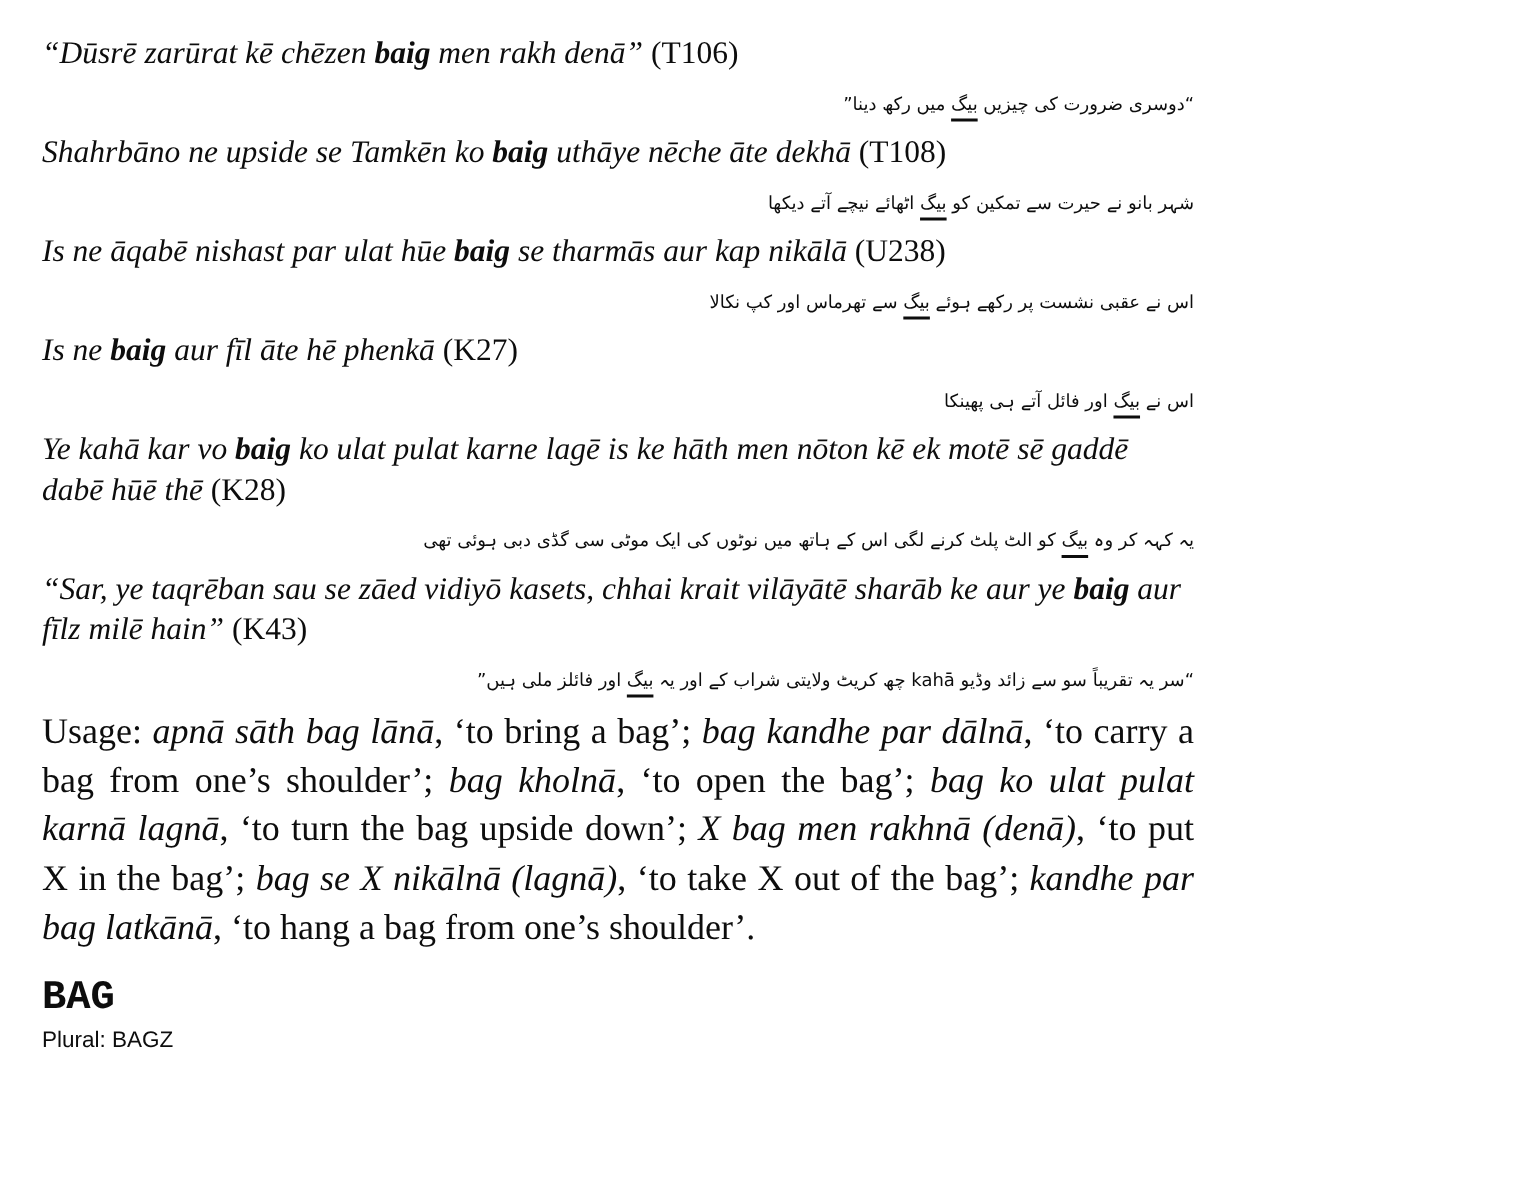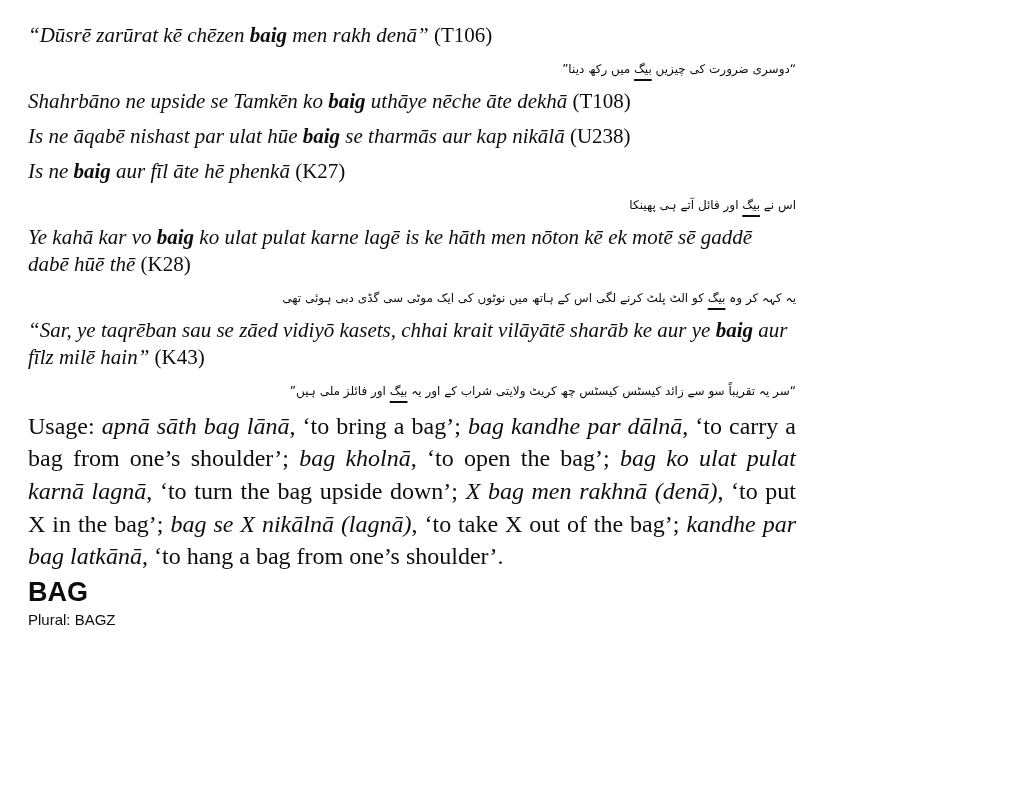--- a/index.html
+++ b/index.html
@@ -47,53 +47,55 @@
     font-family: "Liberation Serif", serif;
     font-size: 24px;
     line-height: 1.36;
     text-align: justify;
     margin: 6px 0 0 0;
   }
   .usage .it {
     font-style: italic;
   }
   .headword {
-    font-family: Liberation Sans, sans-serif;
+    font-family: Liberation Mono, monospace;
     font-weight: bold;
     font-size: 27px;
     line-height: 1.15;
-    margin-top: 4px;
+    margin-top: 16px;
   }
   .plural {
     font-family: "Liberation Sans", sans-serif;
     font-weight: normal;
     font-size: 15px;
     line-height: 1.3;
     margin-top: 2px;
   }
 </style>
 </head>
 <body>
 
 <div class="page">
 
   <div class="ex-latin"><span>“Dūsrē zarūrat kē chēzen </span><span class="kw">baig</span><span> men rakh denā”</span><span class="ref"> (T106)</span></div>
   <div class="ex-urdu" dir="rtl"><span>“دوسری ضرورت کی چیزیں </span><span class="uword">بیگ</span><span> میں رکھ دینا”</span></div>
 
   <div class="ex-latin"><span>Shahrbāno ne upside se Tamkēn ko </span><span class="kw">baig</span><span> uthāye nēche āte dekhā</span><span class="ref"> (T108)</span></div>
+  <div class="ex-urdu" dir="rtl"><span>شہر بانو نے حیرت سے تمکین کو </span><span class="uword">بیگ</span><span> اٹھائے نیچے آتے دیکھا</span></div>
 
   <div class="ex-latin"><span>Is ne āqabē nishast par ulat hūe </span><span class="kw">baig</span><span> se tharmās aur kap nikālā</span><span class="ref"> (U238)</span></div>
+  <div class="ex-urdu" dir="rtl"><span>اس نے عقبی نشست پر رکھے ہوئے </span><span class="uword">بیگ</span><span> سے تھرماس اور کپ نکالا</span></div>
 
   <div class="ex-latin"><span>Is ne </span><span class="kw">baig</span><span> aur fīl āte hē phenkā</span><span class="ref"> (K27)</span></div>
   <div class="ex-urdu" dir="rtl"><span>اس نے </span><span class="uword">بیگ</span><span> اور فائل آتے ہی پھینکا</span></div>
 
   <div class="ex-latin"><span>Ye kahā kar vo </span><span class="kw">baig</span><span> ko ulat pulat karne lagē is ke hāth men nōton kē ek motē sē gaddē dabē hūē thē</span><span class="ref"> (K28)</span></div>
   <div class="ex-urdu" dir="rtl"><span>یہ کہہ کر وہ </span><span class="uword">بیگ</span><span> کو الٹ پلٹ کرنے لگی اس کے ہاتھ میں نوٹوں کی ایک موٹی سی گڈی دبی ہوئی تھی</span></div>
 
   <div class="ex-latin"><span>“Sar, ye taqrēban sau se zāed vidiyō kasets, chhai krait vilāyātē sharāb ke aur ye </span><span class="kw">baig</span><span> aur fīlz milē hain”</span><span class="ref"> (K43)</span></div>
-  <div class="ex-urdu" dir="rtl"><span>“سر یہ تقریباً سو سے زائد کیسٹس کیسٹس چھ کریٹ ولایتی شراب کے اور یہ </span><span class="uword">بیگ</span><span> اور فائلز ملی ہیں”</span></div>
+  <div class="ex-urdu" dir="rtl"><span>“سر یہ تقریباً سو سے زائد وڈیو kahā چھ کریٹ ولایتی شراب کے اور یہ </span><span class="uword">بیگ</span><span> اور فائلز ملی ہیں”</span></div>
 
   <div class="usage"><span>Usage: </span><span class="it">apnā sāth bag lānā</span><span>, ‘to bring a bag’; </span><span class="it">bag kandhe par dālnā</span><span>, ‘to carry a bag from one’s shoulder’; </span><span class="it">bag kholnā</span><span>, ‘to open the bag’; </span><span class="it">bag ko ulat pulat karnā lagnā</span><span>, ‘to turn the bag upside down’; </span><span class="it">X bag men rakhnā (denā)</span><span>, ‘to put X in the bag’; </span><span class="it">bag se X nikālnā (lagnā)</span><span>, ‘to take X out of the bag’; </span><span class="it">kandhe par bag latkānā</span><span>, ‘to hang a bag from one’s shoulder’.</span></div>
 
   <div class="headword">BAG</div>
   <div class="plural">Plural: BAGZ</div>
 
 </div>
 
 </body></html>

